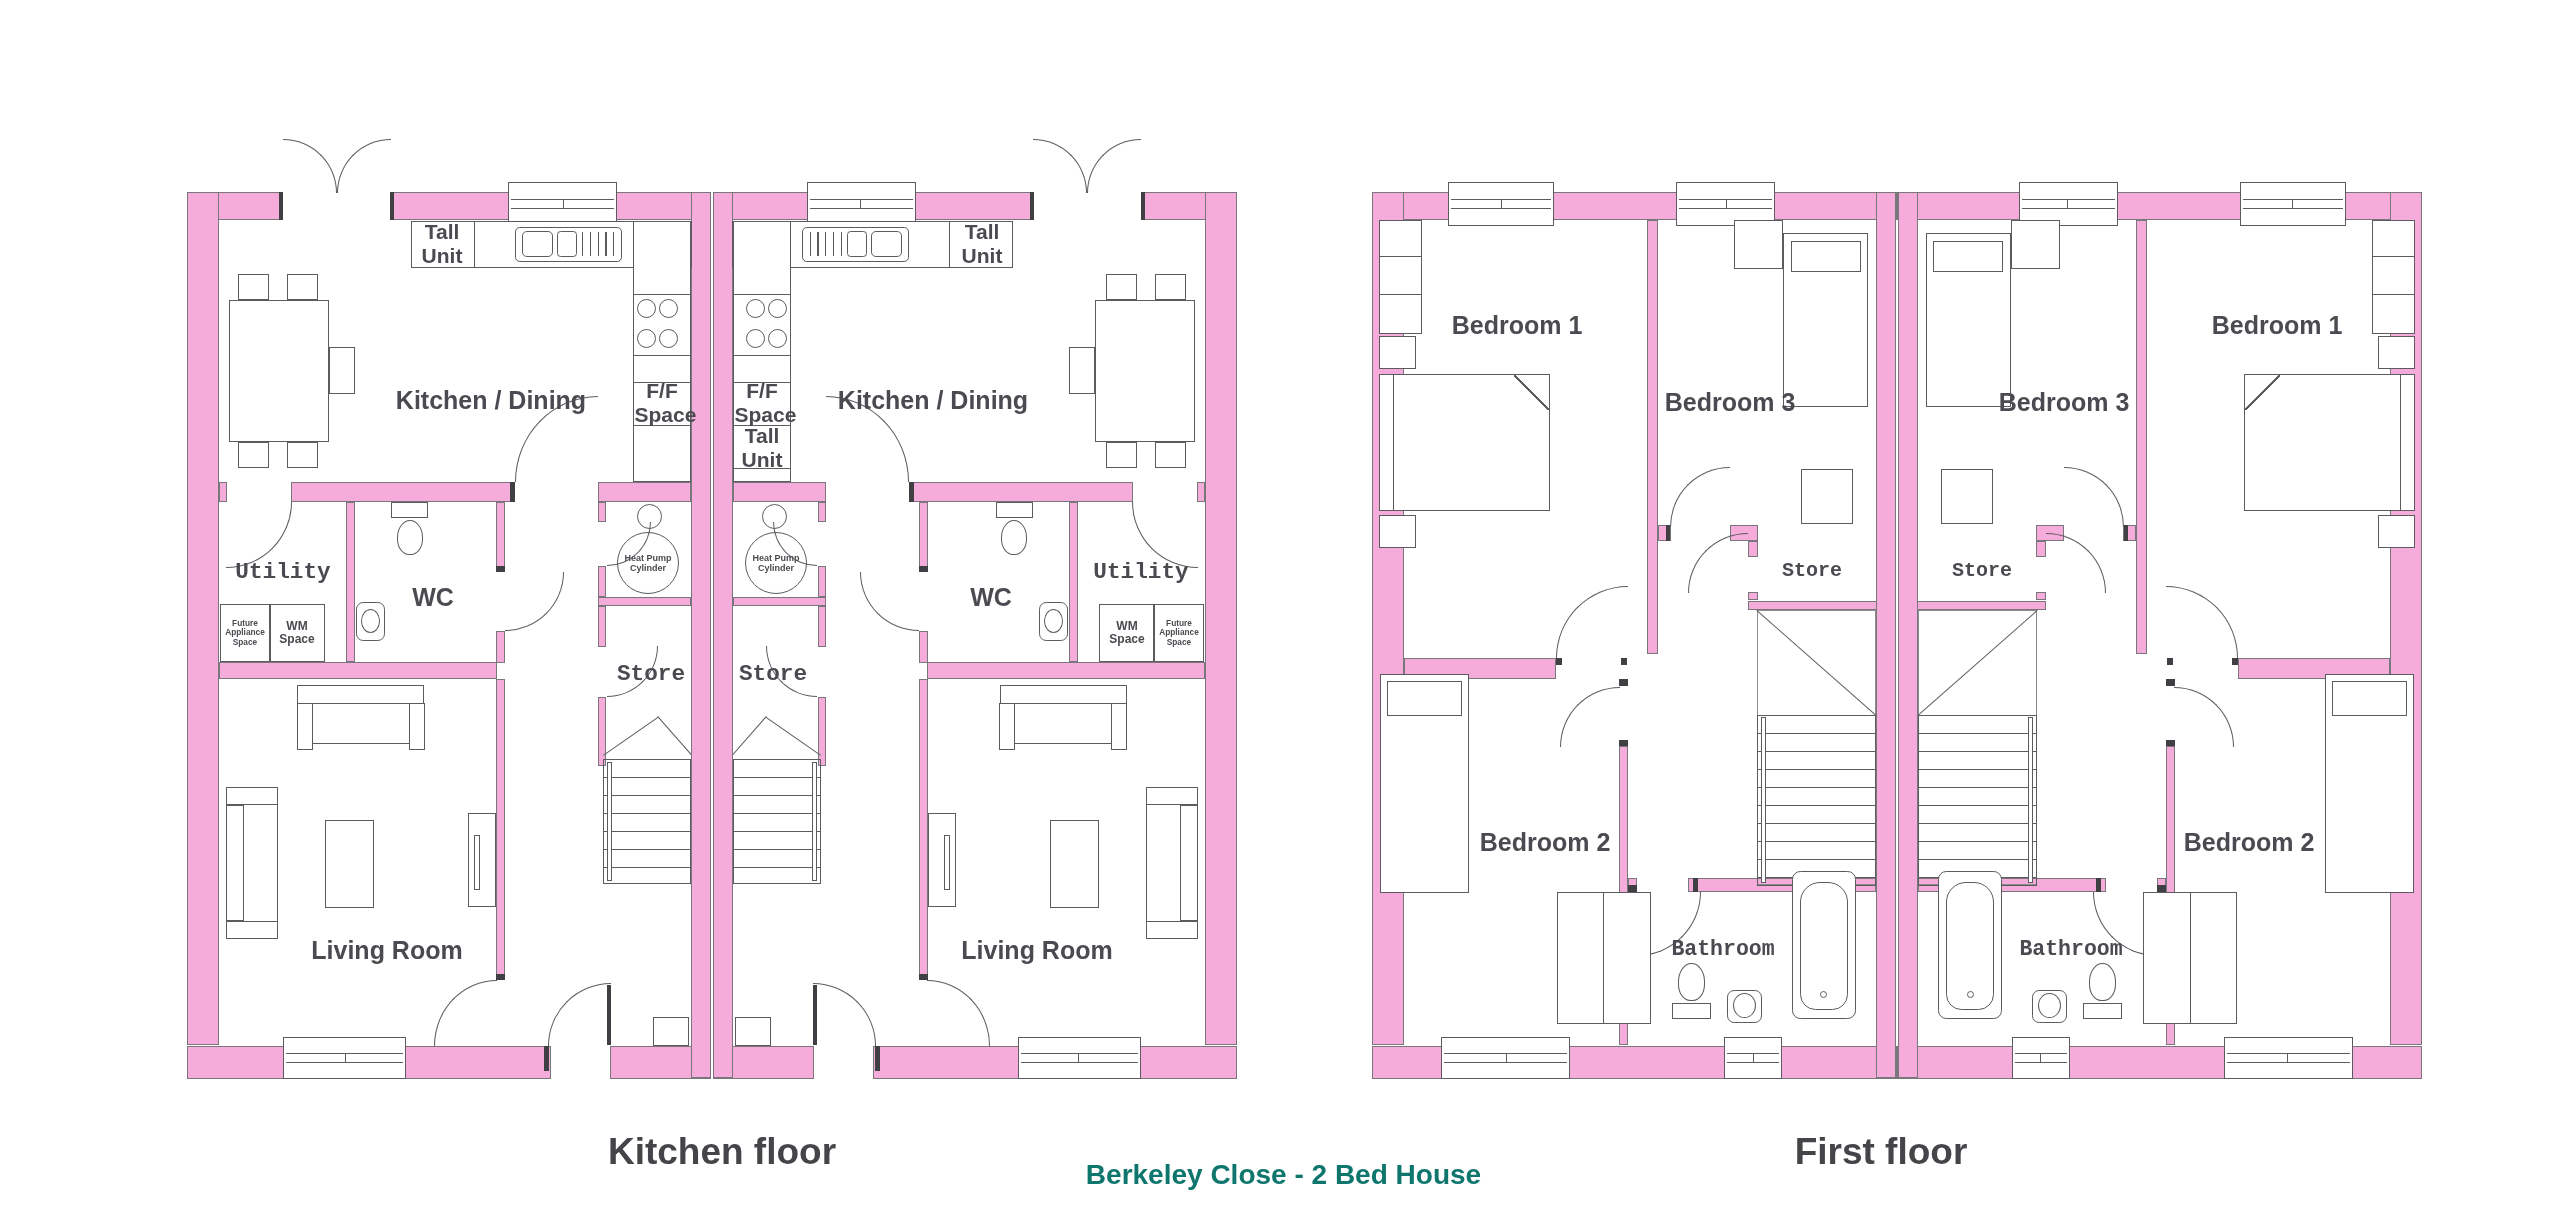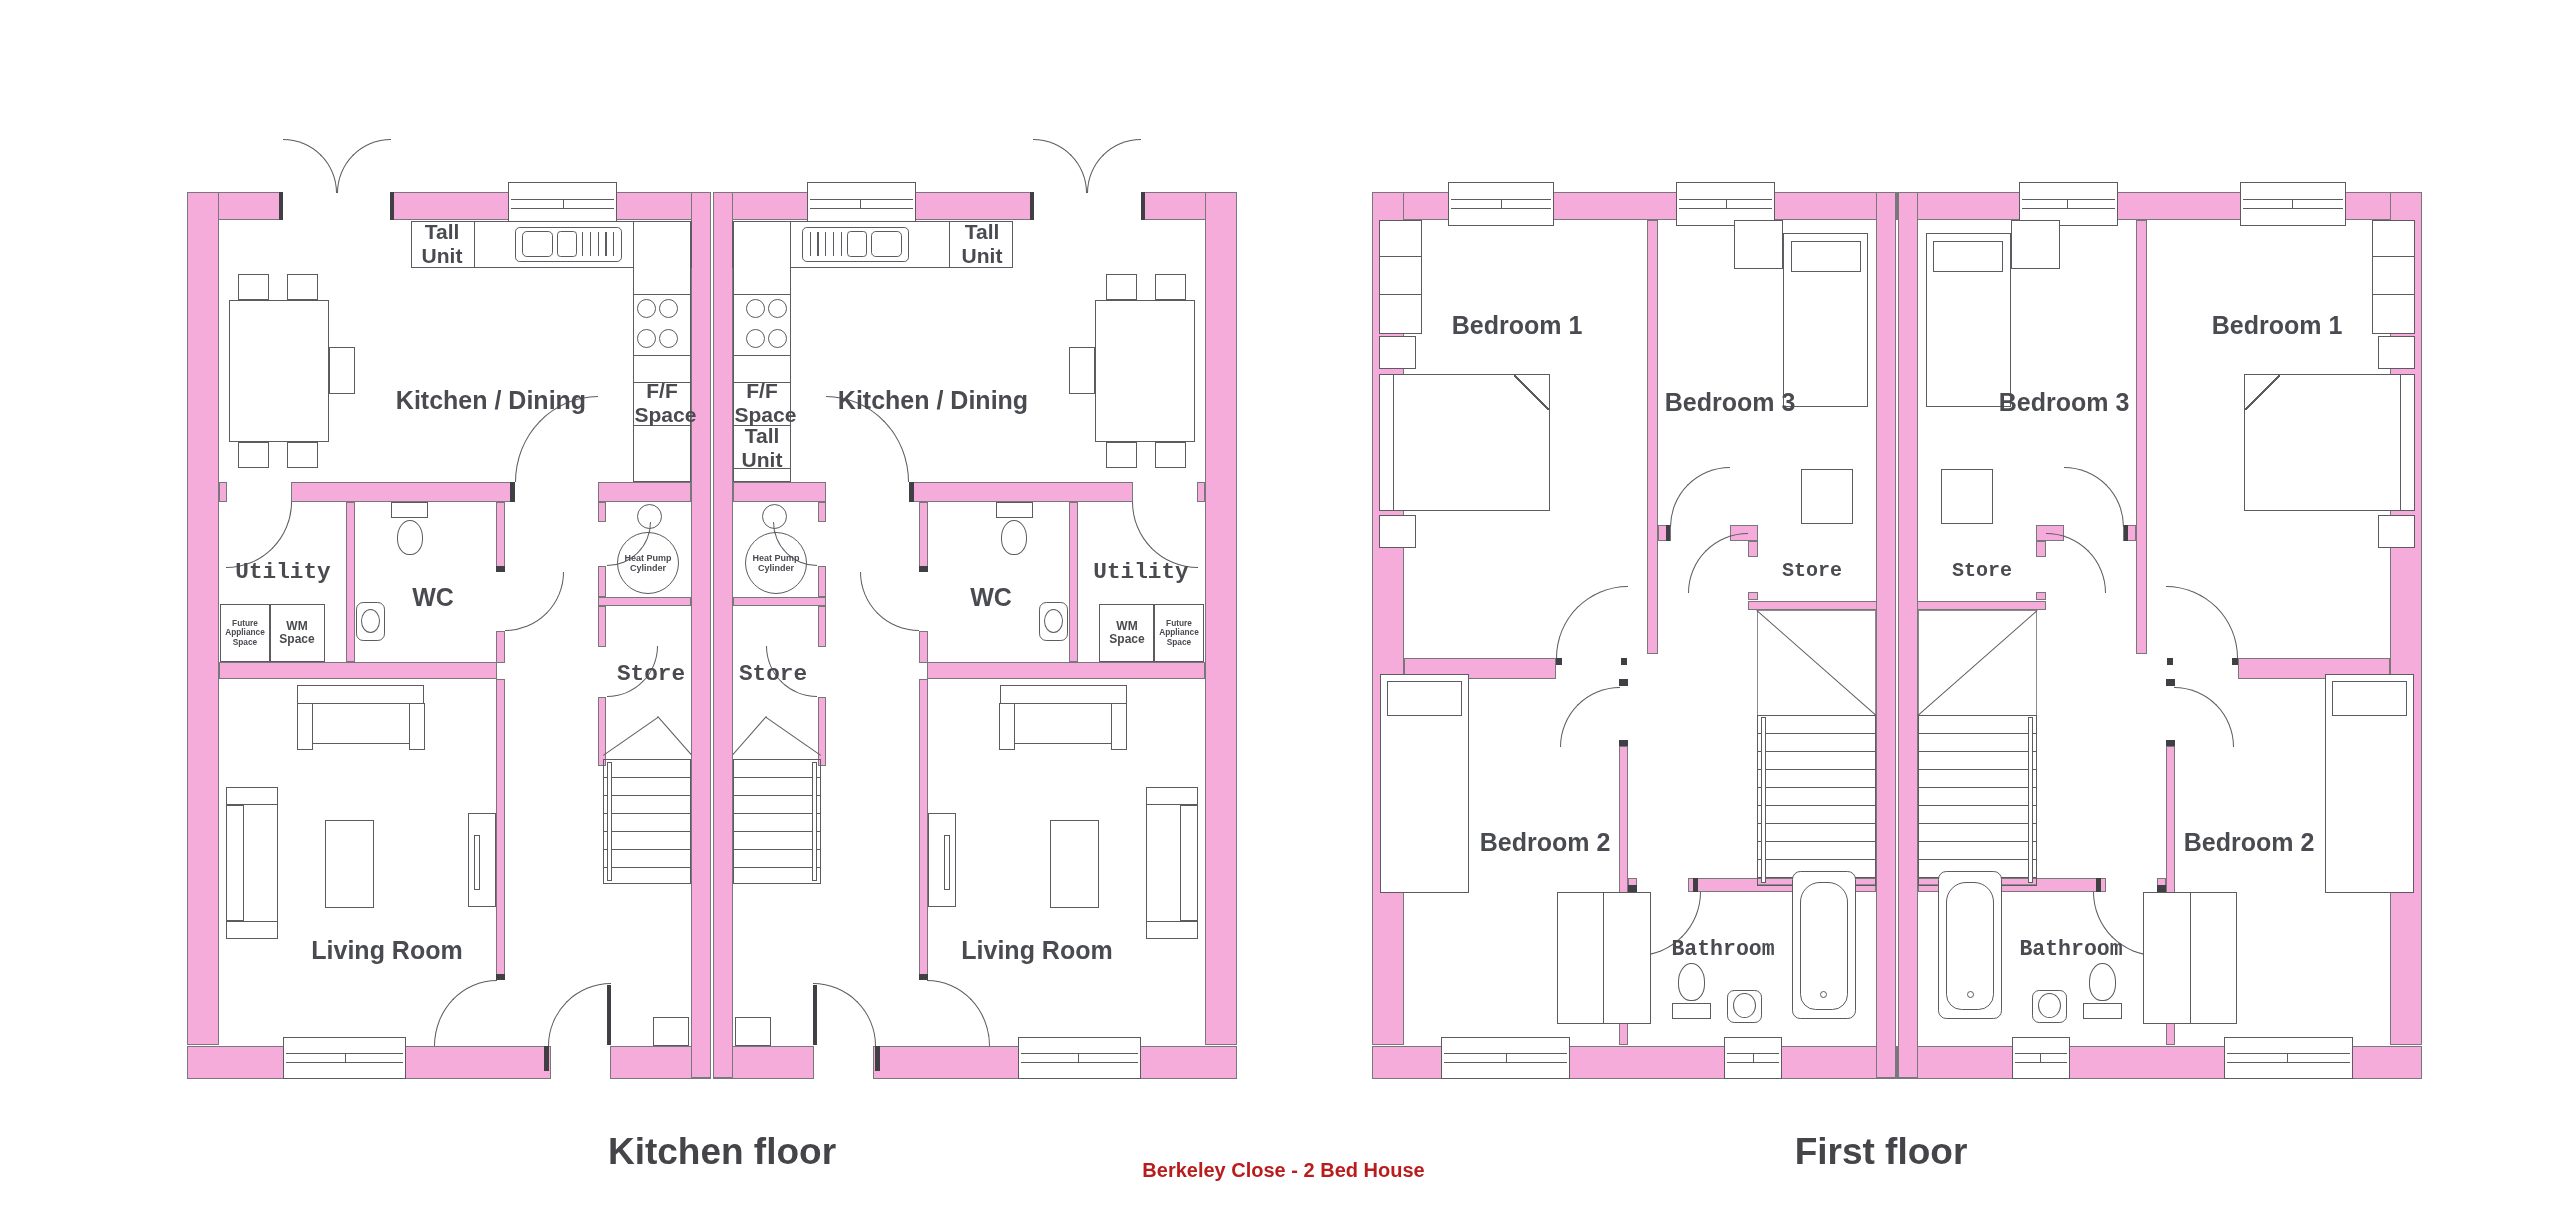--- a/index.html
+++ b/index.html
@@ -29,21 +29,21 @@
   .big{font-size:25px;}
   .mid{font-size:22.7px;font-family:Liberation Mono, monospace;}
   .sm{font-size:21px;}
   .xs{font-size:9px;}
   .wm{font-size:12px;}
   .stair-tr{position:absolute;border:1.2px solid #5b5b60;
     background:repeating-linear-gradient(to bottom,transparent 0 16.7px,#5b5b60 16.7px 18px);}
   .rail{position:absolute;background:#fff;border:1.2px solid #5b5b60;}
   .dg{position:absolute;height:0;border-top:1.2px solid #5b5b60;transform-origin:0 0;}
   .cap{position:absolute;text-align:center;font-weight:bold;color:#454549;font-size:37px;}
-  .cap.muted{color:#b91c1c;font-size:20px;}
+  .cap.muted{color:#0f766e;font-size:28px;}
   .tvline{position:absolute;border:1.2px solid #5b5b60;background:#fff;}
 </style>
 </head>
 <body>
 
 <section class="plan" id="ground" data-name="ground-floor-plan" style="left:181px;top:175px;">
   <div class="unit" data-name="ground-floor-unit">
 
     <div class="w" data-name="wall-top-left" style="left:6px;top:17.3px;width:96px;height:27.4px;"></div>
     <div class="w" data-name="wall-top-main" style="left:209px;top:17.3px;width:321px;height:27.4px;"></div>

